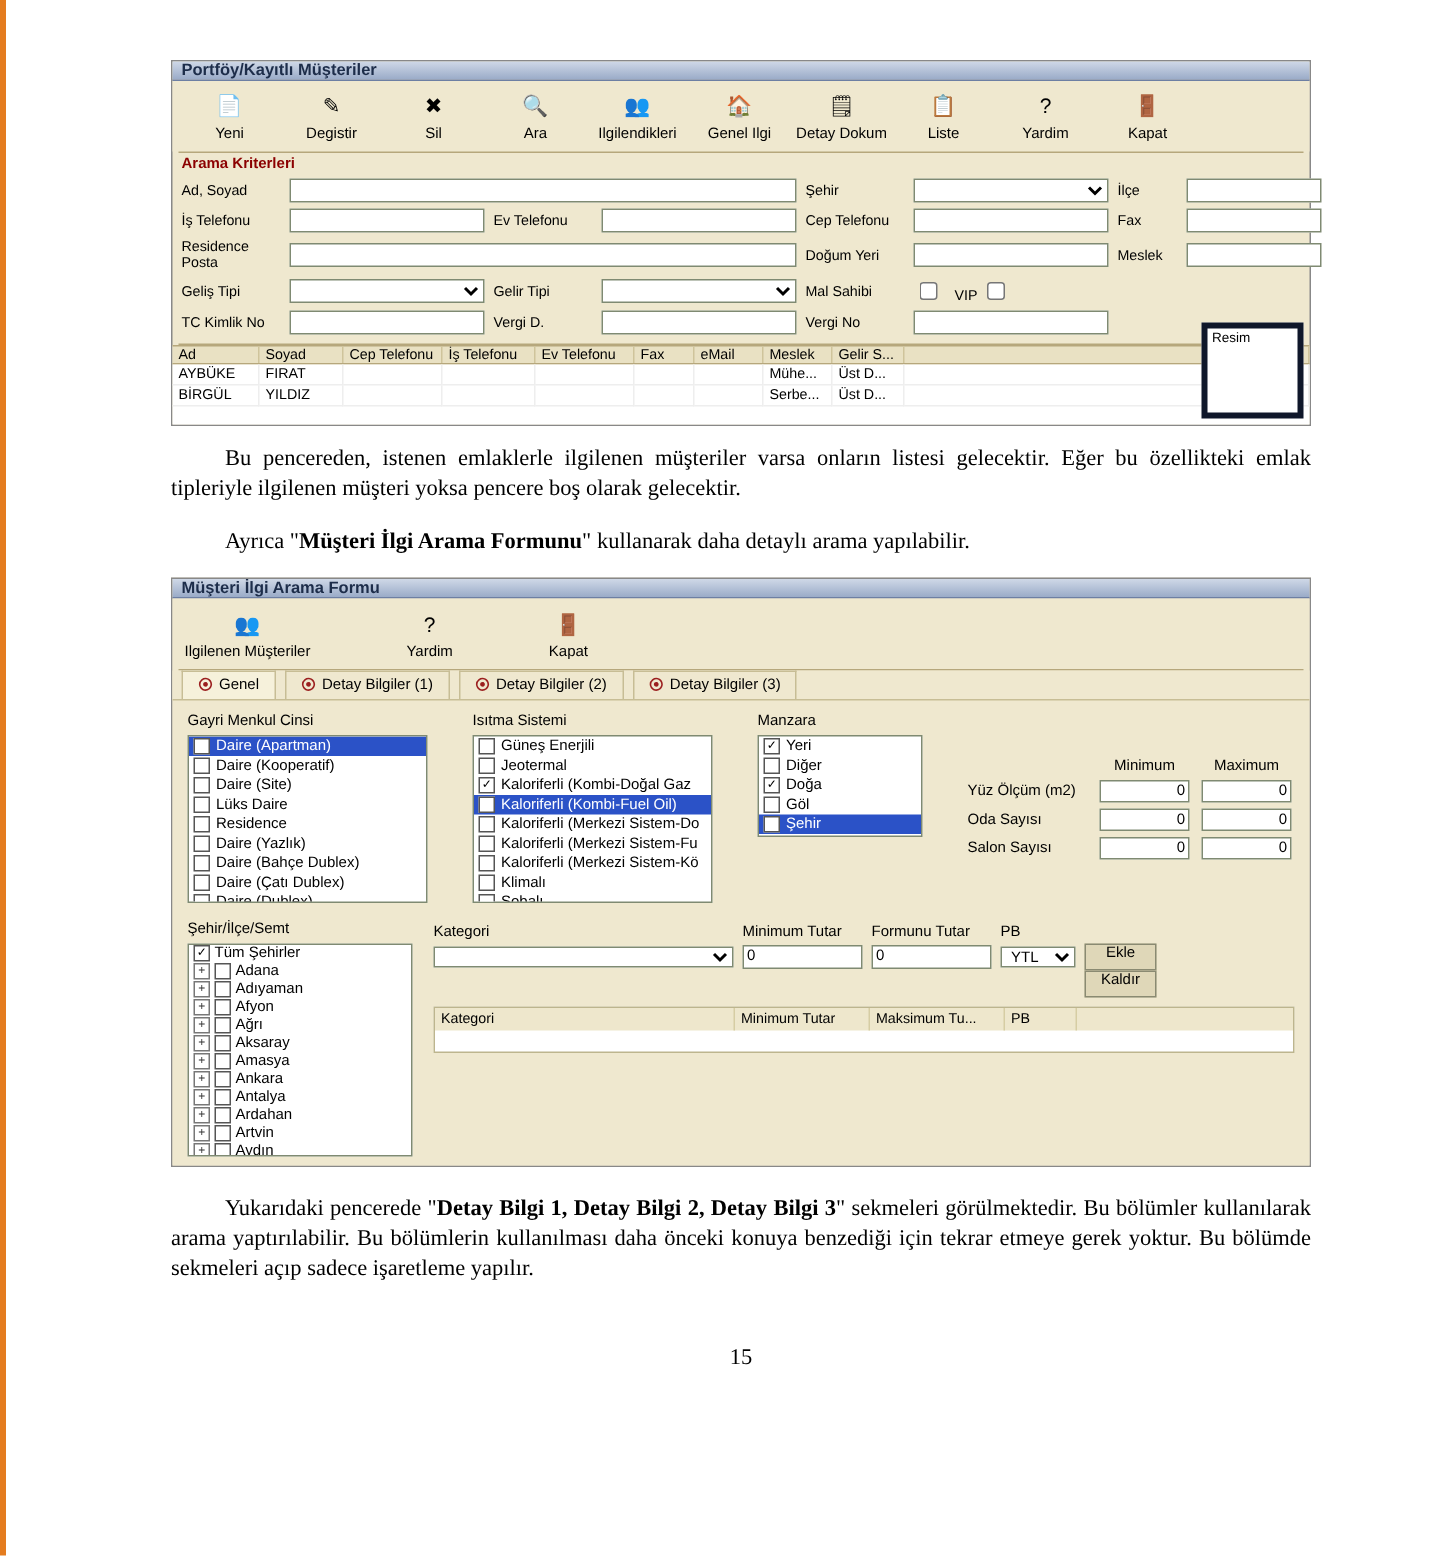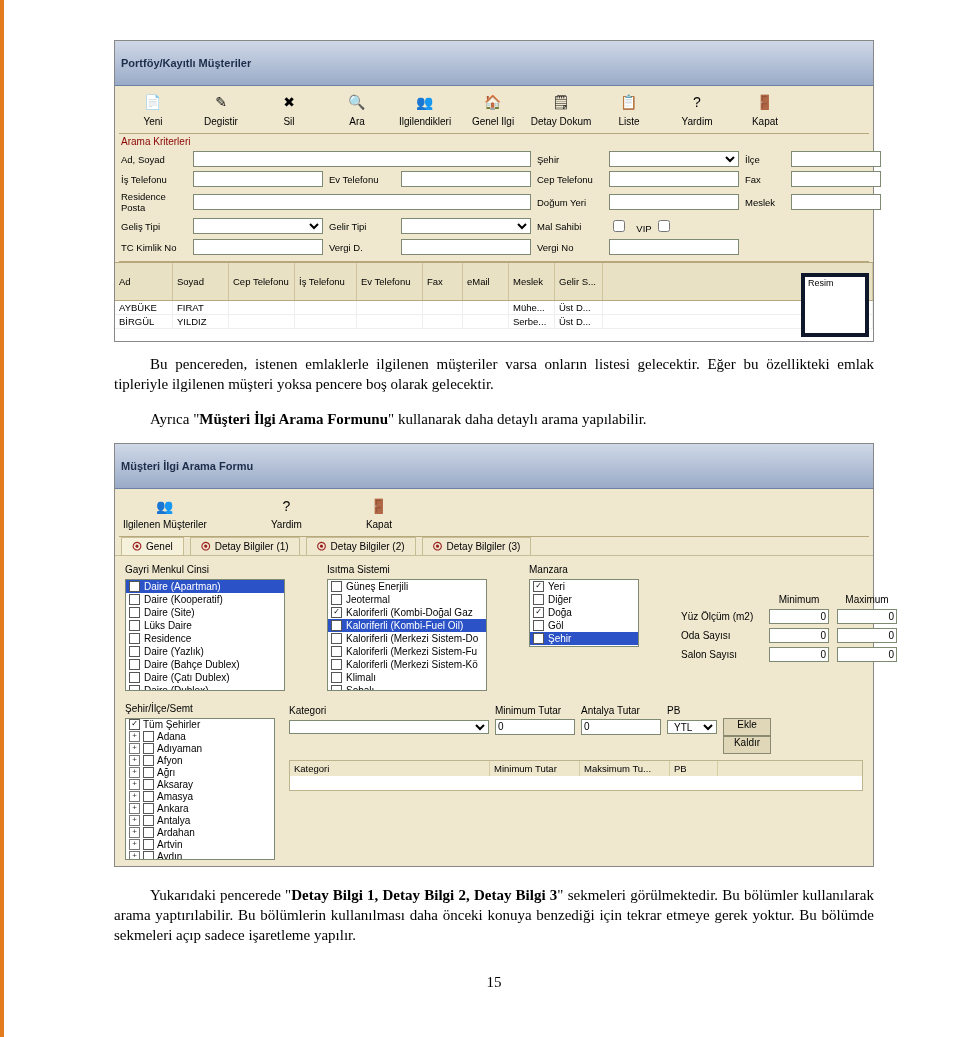--- a/index.html
+++ b/index.html
@@ -1,55 +1,55 @@
 <!DOCTYPE html>
 <html><head>
 <meta charset="utf-8">
 <style>
   html,body{margin:0;padding:0;background:#fff;font-family:"Times New Roman",serif;color:#000}
   body{width:960px;height:1037px;border-left:4px solid #e47c1f;position:relative}
   .page{padding:40px 90px 0 110px}
   .shot{border:1px solid #888;margin-bottom:12px;background:#efe8cf;font-family:Tahoma,Arial,sans-serif;font-size:10px;color:#000}
   
   .s1{width:758px}
-  .w-title{background:linear-gradient(#cfd8e7,#9aabc8);border-bottom:1px solid #6d7fa3;padding:16px 6px;color:#1d2d4a;font-weight:bold;font-size:11px}
+  .w-title{background:linear-gradient(#cfd8e7,#9aabc8);border-bottom:1px solid #6d7fa3;padding:0 6px;color:#1d2d4a;font-weight:bold;font-size:11px}
   .toolbar{display:flex;gap:0;padding:4px 4px 6px;background:#efe8cf}
   .tbtn{width:68px;display:flex;flex-direction:column;align-items:center;gap:2px}
   .tbtn .ic{width:24px;height:24px;display:flex;align-items:center;justify-content:center;font-size:14px}
   .tbtn .lbl{font-size:10px}
   .hr{height:1px;background:#b6a77c;margin:0 4px}
-  .section-cap{color:#8b0000;font-weight:normal;font-size:10px;padding:2px 6px}
+  .section-cap{color:#8b0000;font-weight:bold;font-size:10px;padding:2px 6px}
   .criteria{padding:2px 6px 6px;display:grid;grid-template-columns:66px 130px 66px 130px 66px 130px 40px 90px;column-gap:6px;row-gap:4px;align-items:center}
   .criteria .l{font-size:9.5px}
   .criteria input[type=text]{height:14px;border:1px solid #7f8a72;background:#fff;font-size:10px;padding:0 2px}
   .criteria select{height:16px;border:1px solid #7f8a72;background:#fff;font-size:10px}
   .chk{width:12px;height:12px}
   .grid-head{display:grid;grid-template-columns:58px 56px 66px 62px 66px 40px 46px 46px 48px auto;background:#e9e1c3;border-top:1px solid #b6a77c;border-bottom:1px solid #b6a77c;font-size:9.5px}
-  .grid-head div{padding:13px 4px;border-right:1px solid #cfc49b}
+  .grid-head div{padding:0 4px;border-right:1px solid #cfc49b}
   .grid-body{background:#fff}
   .gr{display:grid;grid-template-columns:58px 56px 66px 62px 66px 40px 46px 46px 48px auto;font-size:9.5px}
   .gr div{padding:1px 4px;border-right:1px solid #eee;border-bottom:1px solid #eee;white-space:nowrap}
   .resim-box{position:absolute;right:4px;bottom:4px;width:60px;height:56px;border:4px solid #0f172a;background:#ffffff}
   .resim-box .cap{font-size:9px;padding:1px 3px}
   .s1-inner{position:relative}
   
   p.body{font-size:15px;line-height:1.35;text-align:justify;margin:10px 0 14px;text-indent:36px}
   
   .s2{width:758px}
   .s2 .w-title{background:linear-gradient(#cfd8e7,#9aabc8)}
   .s2-body{background:#efe8cf;padding-bottom:6px}
   .toolbar2{display:flex;gap:64px;padding:6px 8px}
   .tb2{display:flex;flex-direction:column;align-items:center;gap:2px}
   .tb2 .ic{width:22px;height:22px;display:flex;align-items:center;justify-content:center;font-size:14px}
   .tb2 .lbl{font-size:10px}
   .tabs{display:flex;background:#efe8cf;padding:0 6px;border-bottom:1px solid #c7bd95}
   .tab{padding:3px 10px;border:1px solid #c7bd95;border-bottom:none;background:#efe8cf;margin-right:6px;display:flex;align-items:center;gap:4px;font-size:10px}
   .tab.active{background:#f6f1db}
   .tab .dot{color:#9b1f1f;font-weight:bold}
-  .three-col{display:flex;gap:42px;padding:8px 10px 6px}
+  .three-col{display:flex;gap:30px;padding:8px 10px 6px}
   .colbox{flex:0 0 160px}
   .col-label{font-size:10px;margin-bottom:4px}
   .listbox{border:1px solid #7f8a72;background:#fff;height:110px;overflow:hidden;font-size:10px}
   .listbox .li{display:flex;align-items:center;gap:4px;padding:0 3px;height:13px}
   .listbox .li.sel{background:#2b52c7;color:#fff}
   .ck{display:inline-block;width:9px;height:9px;border:1px solid #555;background:#fff;font-size:8px;line-height:8px;text-align:center}
   .right-nums{flex:1;padding-top:30px}
   .numrow{display:grid;grid-template-columns:80px 60px 60px;gap:8px;align-items:center;font-size:10px;margin-bottom:4px}
   .numrow .mm{text-align:center}
   .numrow input{height:13px;border:1px solid #7f8a72;background:#fff;text-align:right;font-size:10px;padding:0 2px}
@@ -59,21 +59,21 @@
   .city-list .ci{display:flex;align-items:center;gap:3px;height:12px;padding:0 3px}
   .pm{display:inline-block;width:9px;height:9px;border:1px solid #777;background:#fff;font-size:8px;line-height:8px;text-align:center;color:#333}
   .kat-area{flex:1}
   .kat-head,.kat-row{display:grid;grid-template-columns:200px 80px 80px 50px 48px;gap:6px;font-size:10px;align-items:center}
   .kat-head div{padding:2px 0}
   .kat-row input,.kat-row select{height:14px;border:1px solid #7f8a72;background:#fff;font-size:10px;padding:0 2px}
   .kat-row .btn{background:#dfd7b8;border:1px solid #8a8a72;height:16px;font-size:10px;text-align:center}
   .kat-grid{margin-top:6px;border:1px solid #bdb58e;background:#fff}
   .kat-grid .kg-head{display:grid;grid-template-columns:200px 90px 90px 48px;font-size:9.5px;background:#eee7cc}
   .kat-grid .kg-head div{padding:2px 4px;border-right:1px solid #d6cda3}
-  .pagenum{text-align:center;font-size:15px;margin-top:28px}
+  .pagenum{text-align:center;font-size:15px;margin-top:40px}
 </style>
 </head>
 <body>
 
 <div class="page">
 
   <div class="shot s1">
     <div class="s1-inner">
       <div class="w-title">Portföy/Kayıtlı Müşteriler</div>
       <div class="toolbar" id="tb1">
@@ -445,21 +445,21 @@
                 <span class="pm">+</span>
                 <span class="ck"></span>
                 <span>Aydın</span>
               </div>
             </div>
         </div>
         <div class="kat-area">
           <div class="kat-head" id="kathead">
               <div>Kategori</div>
               <div>Minimum Tutar</div>
-              <div>Antalya Tutar</div>
+              <div>Formunu Tutar</div>
               <div>PB</div>
               <div></div>
             </div>
           <div class="kat-row">
             <select></select>
             <input type="text" value="0" style="">
             <input type="text" value="0" style="">
             <select><option>YTL</option></select>
             <div class="btn">Ekle</div>
           </div>

